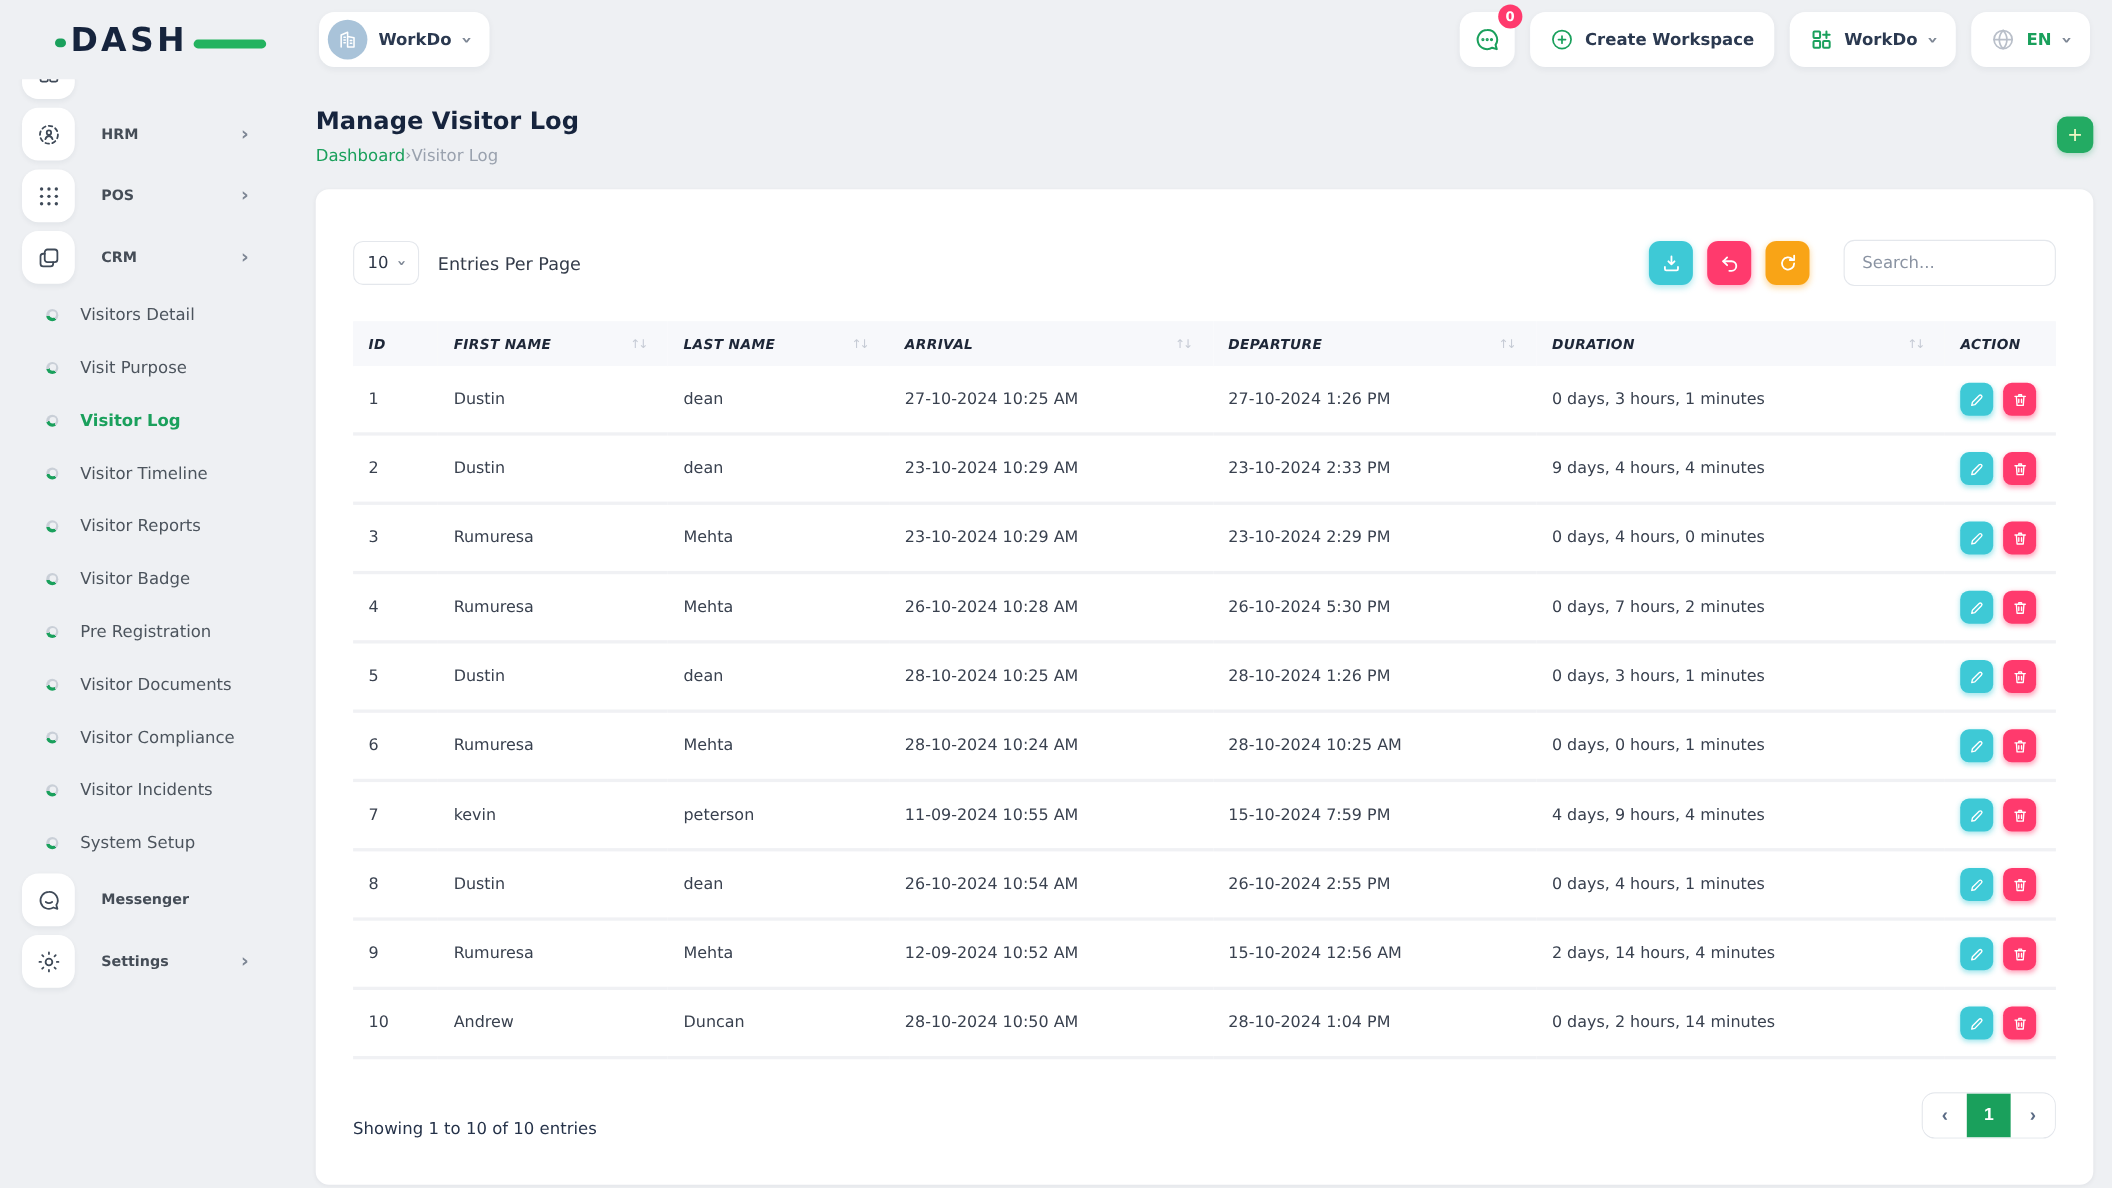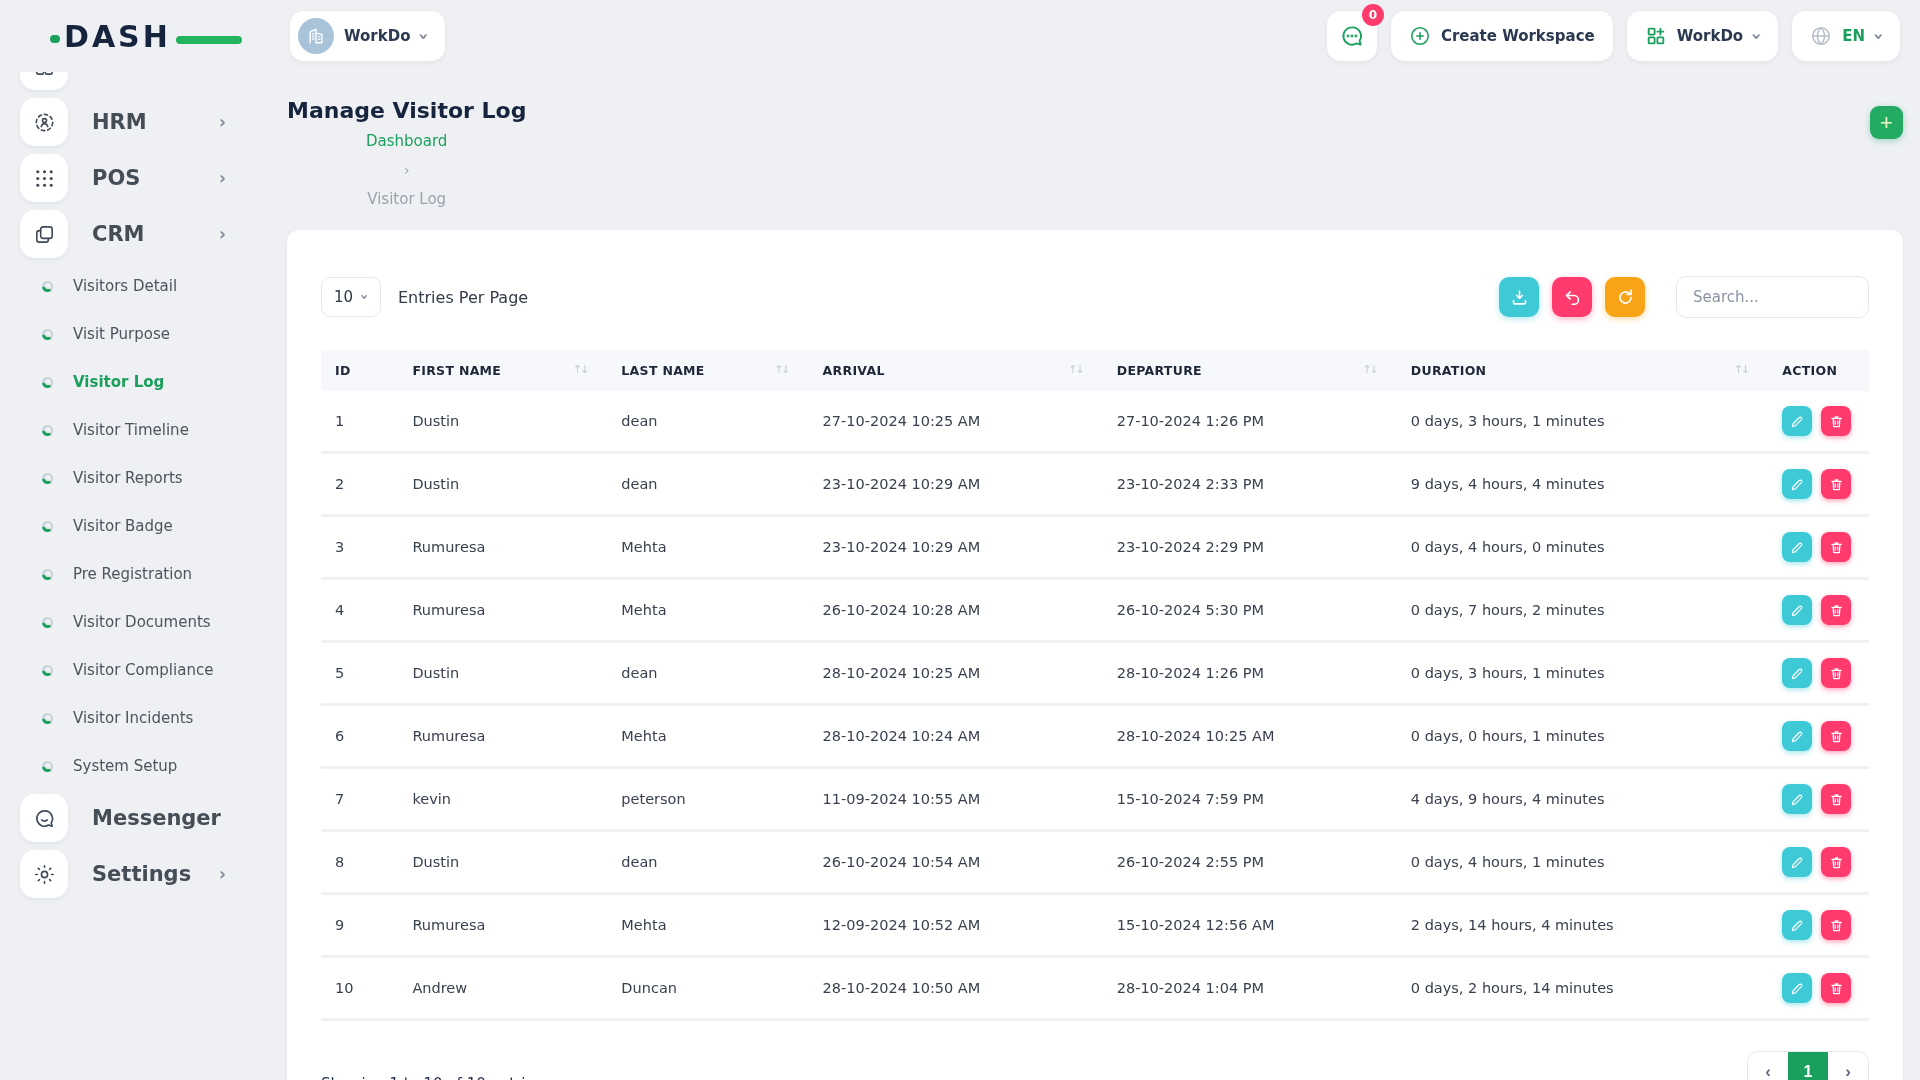--- a/index.html
+++ b/index.html
@@ -42,38 +42,38 @@
   .globe svg{ width:22px; height:22px;}
 
   
   .sidebar{ position:fixed; left:0; top:72px; bottom:0; width:260px; overflow:hidden; padding:0 0 10px 0;}
   .side-item{ display:flex; align-items:center; height:48px; margin:8px 18px 8px 20px;
          gap:24px; cursor:pointer; border-radius:16px; position:relative;}
   .side-item .icon-box{ width:48px; height:48px; border-radius:15px; background:#fff;
          box-shadow:0 2px 5px rgba(20,30,50,.05); display:flex; align-items:center;
          justify-content:center; flex:0 0 48px;}
   .side-item .icon-box svg{ width:23px; height:23px;}
-  .side-item .lbl{ font-size:21px; font-weight:600; color:#454d57; flex:1;}
+  .side-item .lbl{ font-size:13px; font-weight:600; color:#454d57; flex:1;}
   .side-item .chev{ margin-right:16px;}
   .side-item.cut{ margin-top:-30px; }
   .side-item.active{ background:var(--green); margin-left:12px; margin-right:18px; padding-left:8px;}
   .side-item.active .lbl{ color:#fff;}
   .side-item.active .chev{ color:#fff;}
   .sub-item{ display:flex; align-items:center; gap:20px; height:40px; margin:8px 18px 8px 42px; cursor:pointer;}
   .bullet{ width:11px; height:11px; border-radius:50%; position:relative; flex:0 0 11px;
          background:conic-gradient(from 140deg, var(--green) 0 120deg, #c9cfd7 120deg 360deg);}
   .bullet::after{ content:""; position:absolute; inset:2.5px; background:#eef0f3; border-radius:50%;}
   .sub-item .lbl{ font-size:15px; font-weight:500; color:#4c545d;}
   .sub-item.active .lbl{ color:var(--green); font-weight:600;}
 
   
   .main{ margin-left:260px; padding:26px 17px 0 27px;}
   .page-head{ display:flex; align-items:flex-start; justify-content:space-between;}
   .page-title{ font-size:22px; font-weight:700; color:#16243d;}
-  .breadcrumb{ margin-top:9px; font-size:15px; display:flex; gap:12px; align-items:center;flex-direction:column;}
+  .breadcrumb{ margin-top:9px; font-size:15px; display:flex; align-items:center;}
   .breadcrumb .home{ color:var(--green); cursor:pointer;}
   .breadcrumb .sep{ color:#9aa2ae; font-size:14px;}
   .breadcrumb .cur{ color:#9aa2ae;}
   .add-btn{ width:33px; height:33px; border-radius:9px; background:#23ab63; border:none; cursor:pointer;
          color:#eef7c4; font-size:22px; line-height:1; display:flex; align-items:center; justify-content:center;
          box-shadow:0 2px 6px rgba(26,160,92,.35); margin-top:8px;}
 
   .card{ background:#fff; border-radius:12px; margin-top:22px; padding:46px 34px 42px 34px;
          box-shadow:0 1px 4px rgba(16,24,40,.05); min-height:824px;}
   .card-toolbar{ display:flex; align-items:center;}
@@ -90,21 +90,21 @@
   .sq-btn.orange{ background:var(--orange); box-shadow:0 2px 6px rgba(249,161,22,.4);}
   .search-input{ width:193px; height:42px; border:1px solid var(--border); border-radius:10px;
          margin-left:18px; padding:0 16px; font-size:15px; color:#2b3445; outline:none;
          font-family:inherit;}
   .search-input::placeholder{ color:#8a93a2;}
 
   table{ width:100%; border-collapse:collapse; margin-top:32px;}
   thead tr{ background:#f7f8fb;}
   th{ text-align:left; font-size:12.5px; font-weight:700; letter-spacing:.3px; color:#1e2738;
       padding:13px 14px; white-space:nowrap;}
-  th .th-inner{ display:flex; }
+  th .th-inner{ display:flex; align-items:center;font-style:italic;}
   th .sort{ margin-left:auto; color:#c5cad4; font-size:11px; font-weight:400; letter-spacing:-2px;
       padding-right:6px; cursor:pointer;}
   td{ font-size:14.5px; color:#39414f; padding:15px 14px; border-bottom:3px solid #f0f1f4;
       background:#fff; white-space:nowrap;}
   .col-id{width:5%;} .col-first{width:13.5%;} .col-last{width:13%;}
   .col-arrival{width:19%;} .col-departure{width:19%;} .col-duration{width:24%;} .col-action{width:6.5%;}
   .actions{ display:flex; gap:9px;}
   .act-btn{ width:30px; height:30px; border:none; border-radius:8px; cursor:pointer; color:#fff;
       display:flex; align-items:center; justify-content:center;}
   .act-btn svg{ width:15px; height:15px;}

